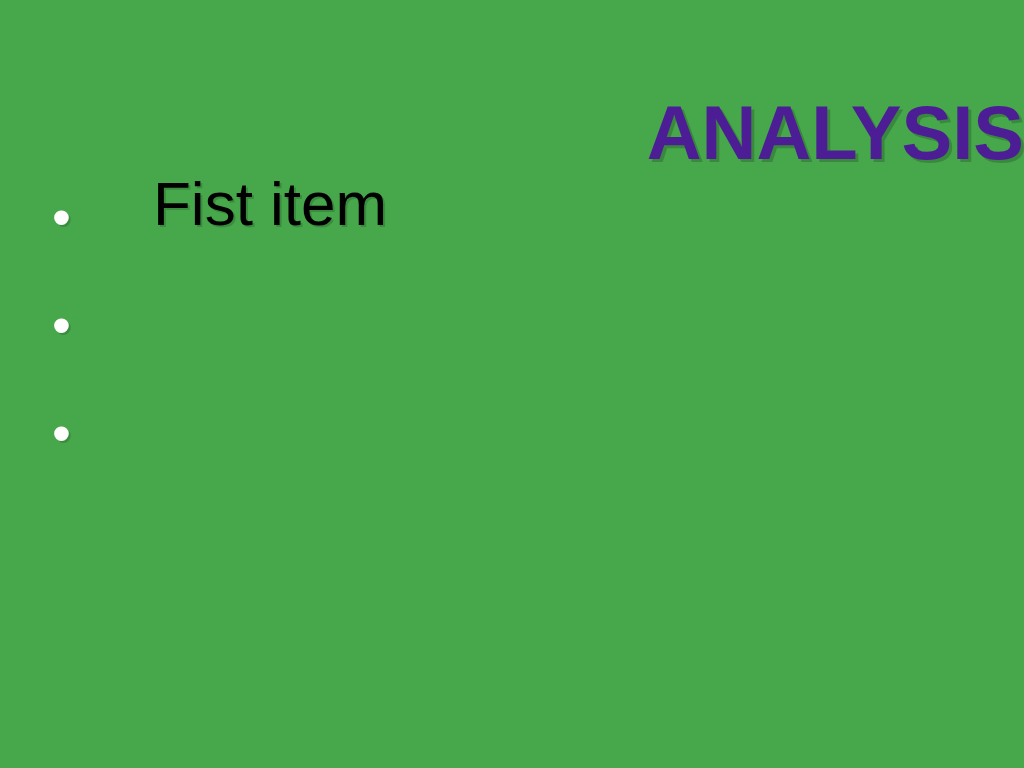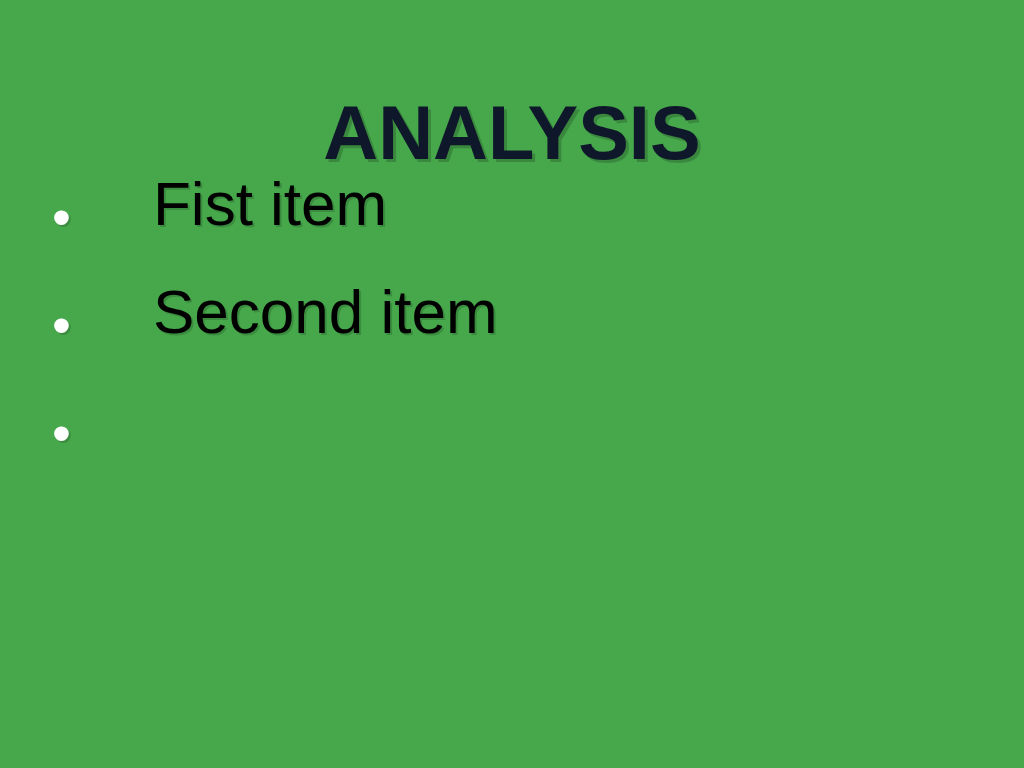--- a/index.html
+++ b/index.html
@@ -21,27 +21,27 @@
     background: #46a74b;
     box-sizing: border-box;
     overflow: hidden;
   }
 
   .slide-title {
     position: absolute;
     top: 44px;
     left: 0;
     width: 1024px;
-    text-align: center;
+    text-align: right;
     font-family: "Liberation Sans", sans-serif;
     font-weight: bold;
     font-size: 76px;
     line-height: 1.0;
     letter-spacing: 0px;
-    color: #0f172a;
+    color: #4c1d95;
     text-shadow: 3px 3px 0 rgba(0, 0, 0, 0.18);
     white-space: nowrap;
   }
 
   .bullet-list {
     position: absolute;
     top: 168px;
     left: 0;
     width: 1024px;
     margin: 0;
@@ -91,21 +91,20 @@
 
   <ul class="bullet-list">
 
     <li class="bullet-item">
       <span class="bullet-marker">•</span>
       <span class="bullet-text">Fist item</span>
     </li>
 
     <li class="bullet-item">
       <span class="bullet-marker">•</span>
-      <span class="bullet-text">Second item</span>
     </li>
 
     <li class="bullet-item">
       <span class="bullet-marker">•</span>
     </li>
 
   </ul>
 
 </div>
 

